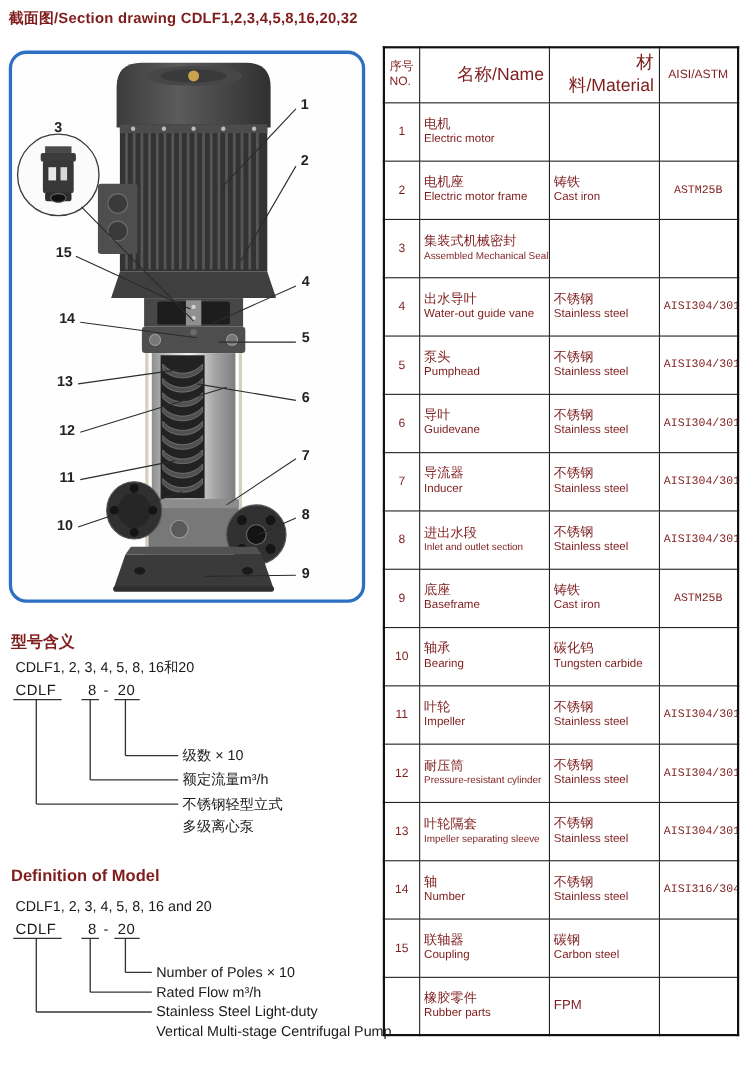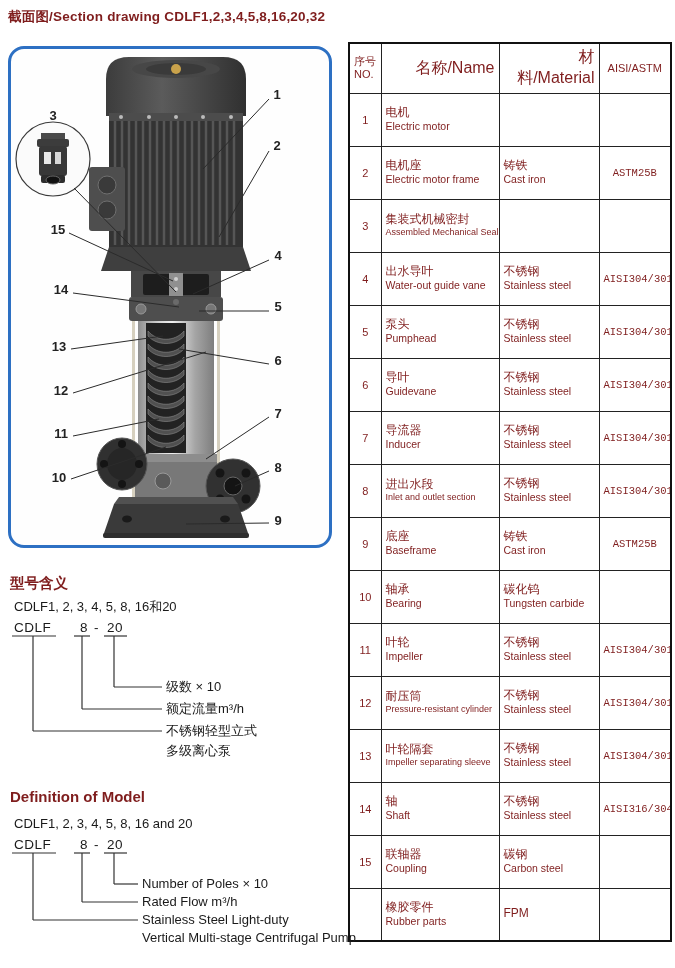--- a/index.html
+++ b/index.html
@@ -381,21 +381,21 @@
         <td class="c-mat">
             <div class="cn">不锈钢</div>
             <div class="en">Stainless steel</div>
           </td>
         <td class="c-std">AISI304/301</td>
       </tr>
       <tr>
         <td class="c-no">14</td>
         <td class="c-name">
             <div class="cn">轴</div>
-            <div class="en">Shaft</div>
+            <div class="en">Number</div>
           </td>
         <td class="c-mat">
             <div class="cn">不锈钢</div>
             <div class="en">Stainless steel</div>
           </td>
         <td class="c-std">AISI316/304</td>
       </tr>
       <tr>
         <td class="c-no">15</td>
         <td class="c-name">

